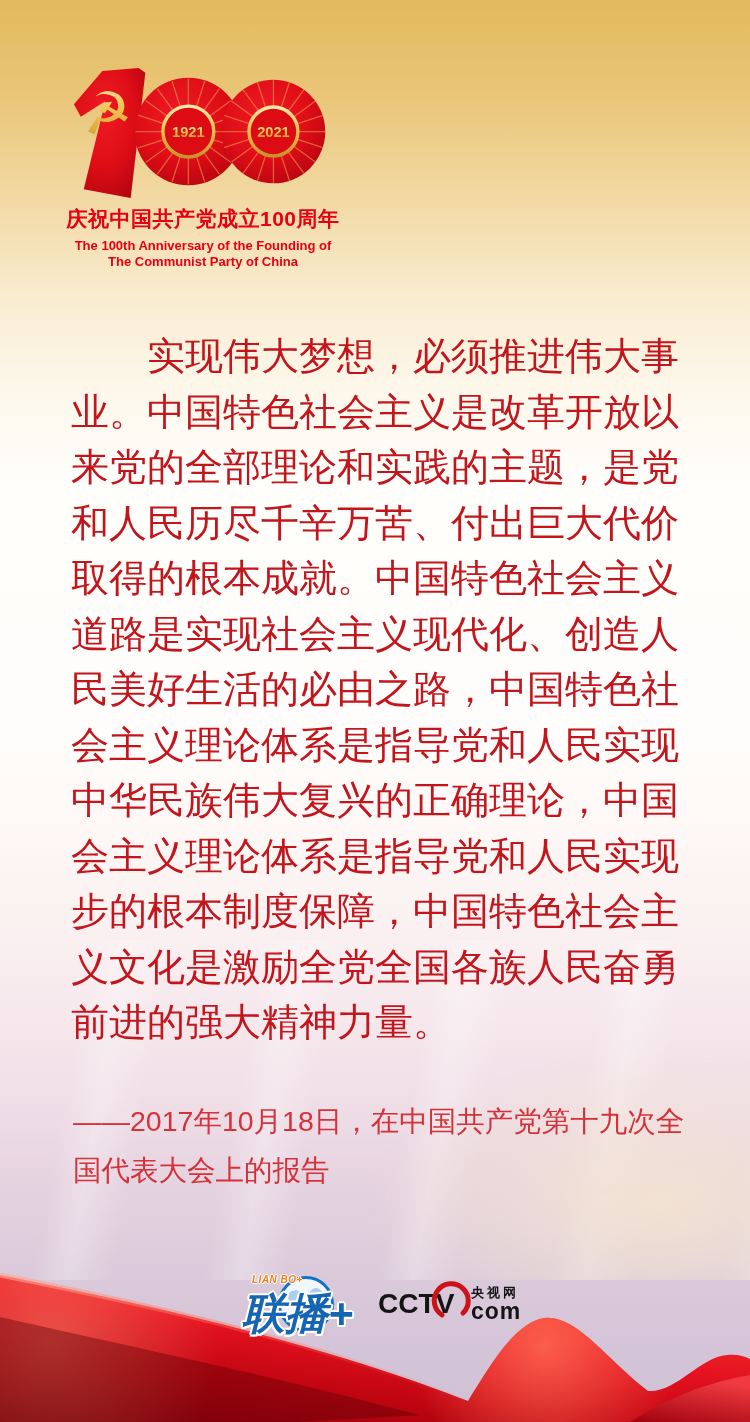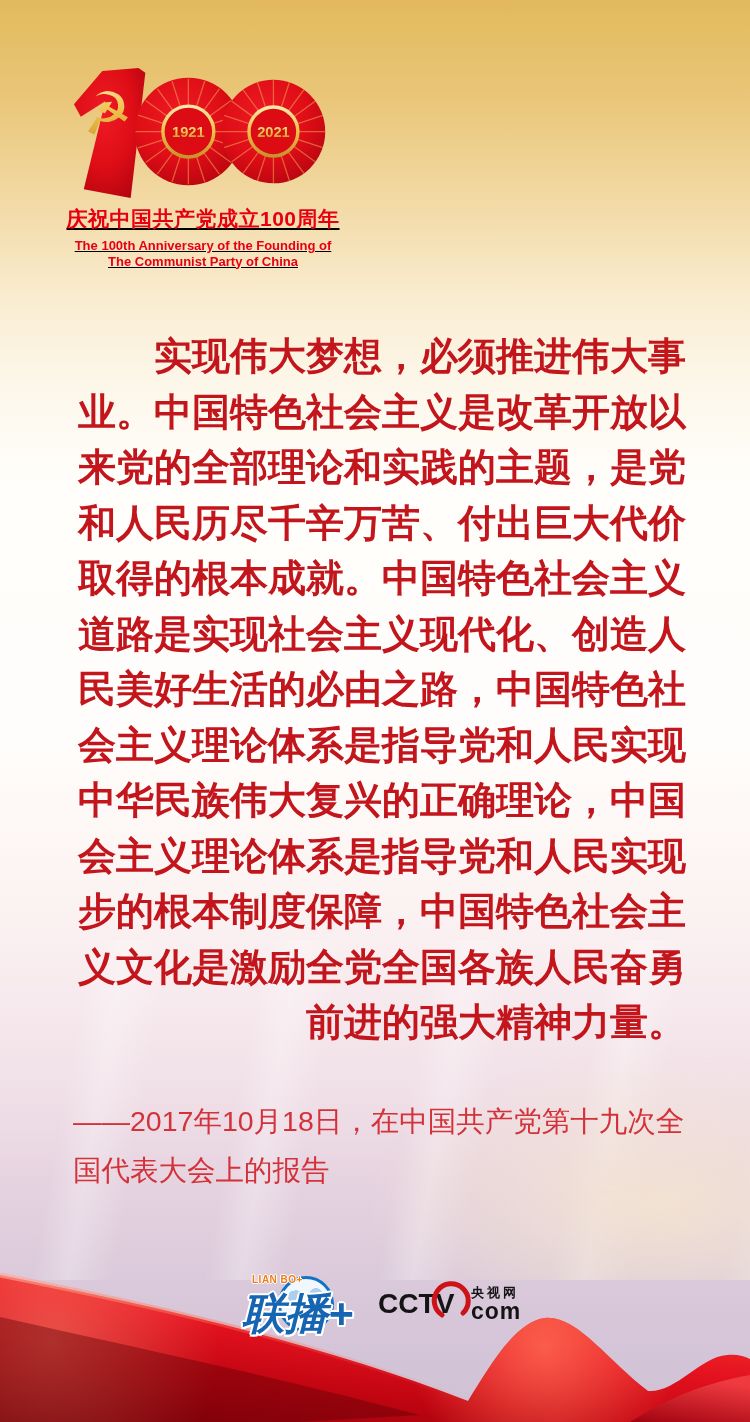--- a/index.html
+++ b/index.html
@@ -11,41 +11,41 @@
            #e6d3e0 83%, #d9c8da 91%, #cfc0d4 100%);}
   
   .beams{position:absolute;left:0;top:940px;width:750px;height:340px;pointer-events:none;
          background:
            radial-gradient(420px 220px at 88% 78%, rgba(248,233,205,.95), rgba(248,233,205,0) 70%),
            repeating-linear-gradient(100deg, rgba(255,255,255,0) 0px, rgba(255,255,255,0) 90px,
              rgba(255,255,255,.38) 125px, rgba(255,255,255,0) 170px);
          opacity:.75;}
   
   .emblem{position:absolute;left:72px;top:60px;width:264px;height:145px;}
-  .heading{position:absolute;left:58px;top:205px;width:290px;text-align:center;text-decoration:underline;}
+  .heading{position:absolute;left:58px;top:205px;width:290px;text-align:center;}
   .heading-cn{font-size:21px;font-weight:800;color:#e60012;letter-spacing:.5px;white-space:nowrap;}
   .heading-en{margin-top:5px;font-size:13px;line-height:15.5px;font-weight:700;color:#e60012;}
   
   .quote{position:absolute;left:71px;top:329px;width:615px;
-         font-size:38px;line-height:55.5px;font-weight:700;color:#c3151c;text-align:right;}
+         font-size:38px;line-height:55.5px;font-weight:400;color:#c3151c;}
   .quote div{white-space:nowrap;}
   .quote .indent{padding-left:76px;}
   
   .attribution{position:absolute;left:73px;top:1097px;width:620px;
          font-size:28.5px;line-height:49px;font-weight:400;color:#d3323a;}
   .attribution div{white-space:nowrap;}
   
   .lianbo{position:absolute;left:242px;top:1272px;width:108px;height:64px;}
   .lianbo .globe{position:absolute;left:36px;top:4px;width:56px;height:56px;border-radius:50%;
          border:3px solid #1273c4;box-sizing:border-box;
          background:radial-gradient(14px 10px at 30% 35%, #aecfeb 60%, rgba(174,207,235,0) 62%),
                     radial-gradient(16px 12px at 62% 68%, #aecfeb 60%, rgba(174,207,235,0) 62%),
                     radial-gradient(10px 8px at 70% 28%, #aecfeb 60%, rgba(174,207,235,0) 62%),
                     #f1f8fd;}
-  .lianbo .tagline{position:absolute;left:10px;top:2px;font-size:10px;
+  .lianbo .tagline{position:absolute;left:10px;top:2px;font-size:10px;font-style:italic;
          font-weight:800;color:#ef7d1a;letter-spacing:.5px;white-space:nowrap;
          text-shadow:1px 0 #fff,-1px 0 #fff,0 1px #fff,0 -1px #fff;}
   .lianbo .wordmark{position:absolute;left:0;top:13px;font-size:43px;font-style:italic;
          font-weight:900;color:#1565b2;white-space:nowrap;
          text-shadow:2px 0 #fff,-2px 0 #fff,0 2px #fff,0 -2px #fff,1.5px 1.5px #fff,-1.5px -1.5px #fff,1.5px -1.5px #fff,-1.5px 1.5px #fff;}
   .cctv{position:absolute;left:378px;top:1280px;width:165px;height:48px;color:#141414;}
   .cctv .mark{position:absolute;left:0;top:9px;font-size:27px;font-weight:900;letter-spacing:0;
          transform:scaleX(1.04);transform-origin:left;white-space:nowrap;}
   .cctv .swoosh{position:absolute;left:51px;top:-5px;}
   .cctv .site{position:absolute;left:93px;top:4px;font-size:13px;font-weight:700;letter-spacing:3px;white-space:nowrap;}

